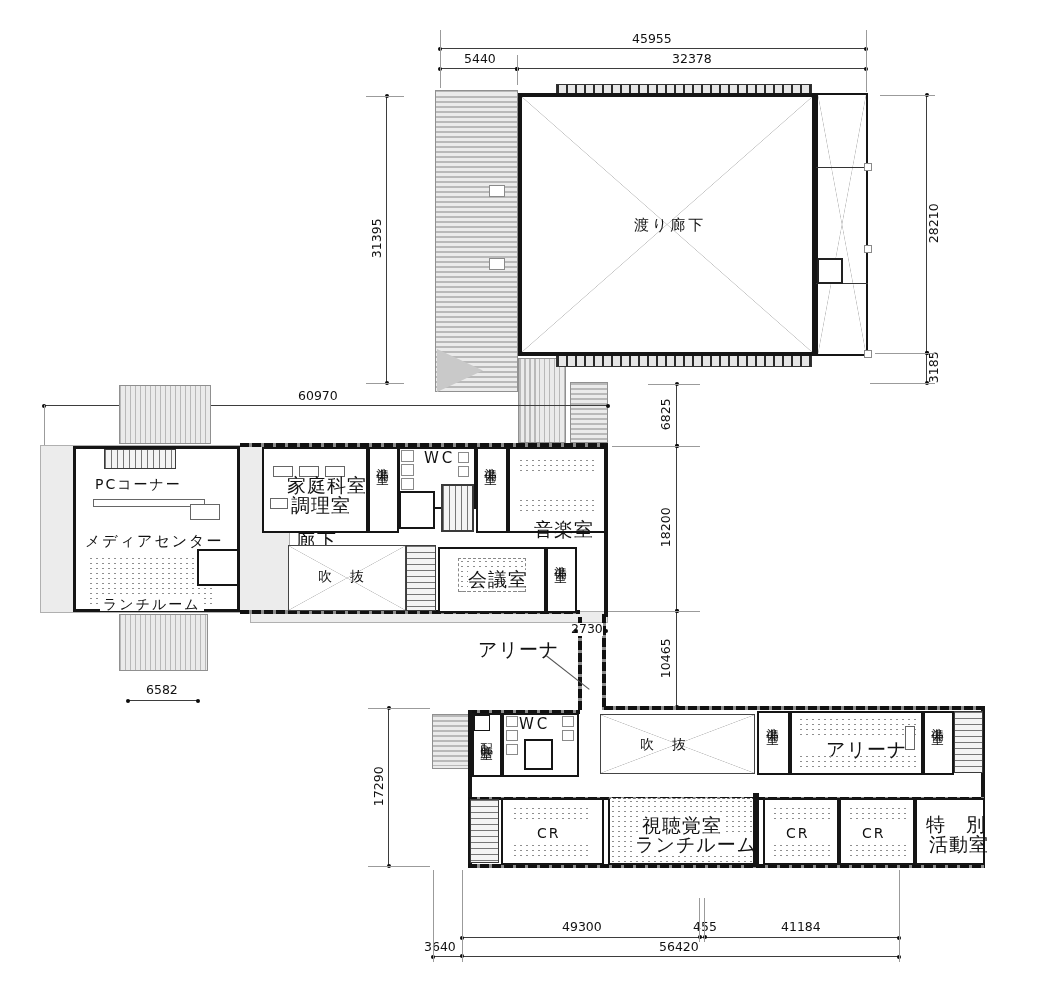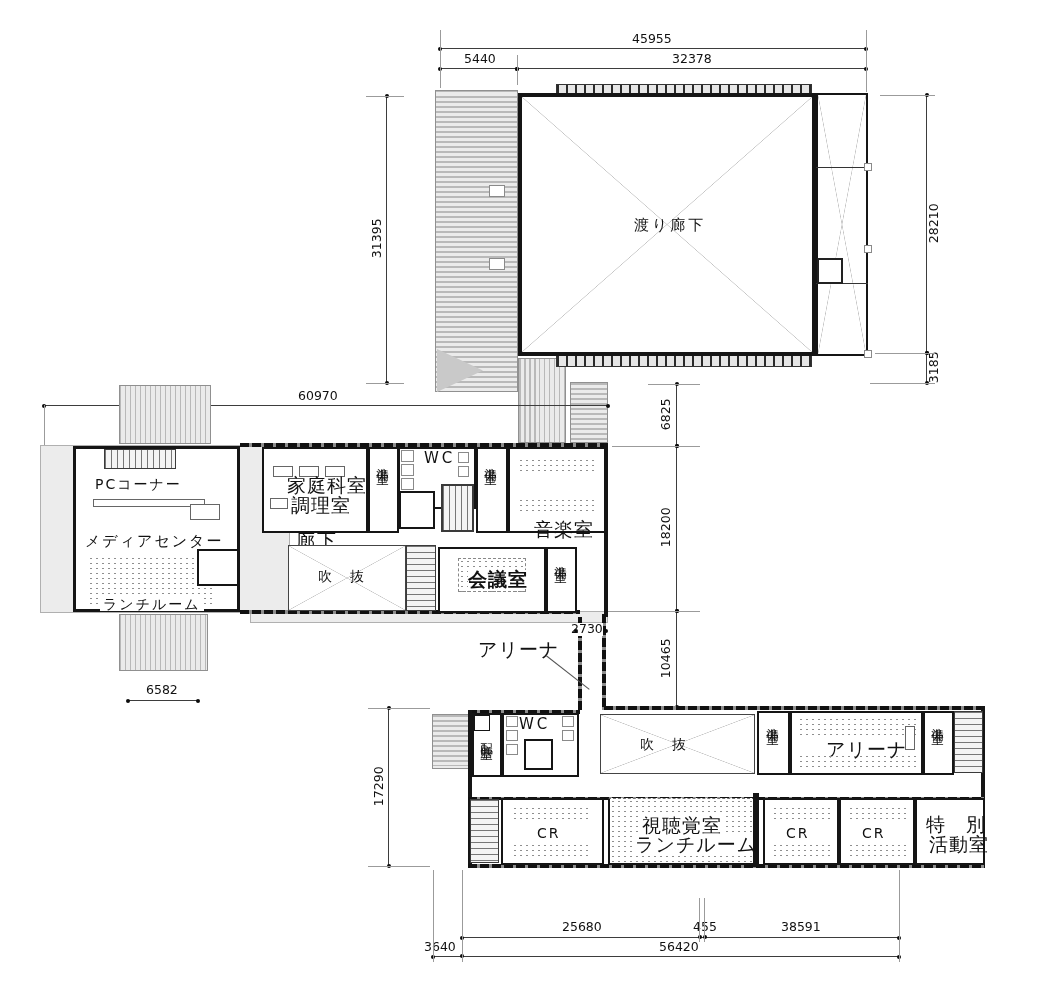--- a/index.html
+++ b/index.html
@@ -154,21 +154,21 @@
   <div class="dots" style="left:518px;top:498px;width:78px;height:16px;"></div>
 
   <div class="rl" style="left:296px;top:531px;letter-spacing:2px;">廊下</div>
 
   <div class="lightbox xl" style="left:288px;top:545px;width:118px;height:66px;border-color:#444;"></div>
   <div class="rl md" style="left:318px;top:569px;">吹　抜</div>
   <div class="stair-h" style="left:406px;top:545px;width:30px;height:66px;"></div>
 
   <div class="room" style="left:438px;top:547px;width:108px;height:66px;"></div>
   <div class="dots" style="left:458px;top:558px;width:68px;height:34px;border:1px dashed #888;"></div>
-  <div class="rl" style="left:468px;top:570px;background:#fff;font-weight:bold;">会議室</div>
+  <div class="rl" style="left:468px;top:570px;background:#fff;">会議室</div>
 
   <div class="room" style="left:546px;top:547px;width:31px;height:66px;"></div>
   <div class="vtext" style="left:554px;top:556px;">準備室</div>
 
   <div class="wdv" style="left:578px;top:617px;width:4px;height:93px;"></div>
   <div class="wdv" style="left:602px;top:614px;width:4px;height:96px;"></div>
   <div class="dl" style="left:571px;top:623px;background:#fff;">2730</div>
   <div class="dot" style="left:574px;top:629px;"></div>
   <div class="dot" style="left:604px;top:629px;"></div>
   <div class="rl" style="left:478px;top:640px;">アリーナ</div>
@@ -241,23 +241,23 @@
   <div class="rl md" style="left:862px;top:826px;background:#fff;">CR</div>
   <div class="dots" style="left:848px;top:843px;width:58px;height:14px;"></div>
 
   <div class="room" style="left:915px;top:798px;width:70px;height:67px;"></div>
   <div class="rl" style="left:926px;top:815px;">特　別</div>
   <div class="rl" style="left:929px;top:835px;">活動室</div>
 
   <div class="dim h" style="left:462px;top:937px;width:437px;"></div>
   <div class="dot" style="left:698px;top:935px;"></div>
   <div class="dot" style="left:703px;top:935px;"></div>
-  <div class="dl" style="left:562px;top:921px;">25680</div>
+  <div class="dl" style="left:562px;top:921px;">49300</div>
   <div class="dl" style="left:693px;top:921px;background:#fff;">455</div>
-  <div class="dl" style="left:781px;top:921px;">38591</div>
+  <div class="dl" style="left:781px;top:921px;">41184</div>
   <div class="dim h" style="left:433px;top:956px;width:466px;"></div>
   <div class="dot" style="left:460px;top:954px;"></div>
   <div class="dl" style="left:424px;top:941px;background:#fff;">3640</div>
   <div class="dl" style="left:659px;top:941px;background:#fff;">56420</div>
   <div class="ext" style="left:433px;top:870px;width:1px;height:92px;"></div>
   <div class="ext" style="left:462px;top:870px;width:1px;height:92px;"></div>
   <div class="ext" style="left:699px;top:898px;width:1px;height:44px;"></div>
   <div class="ext" style="left:704px;top:898px;width:1px;height:44px;"></div>
   <div class="ext" style="left:899px;top:870px;width:1px;height:92px;"></div>
 

